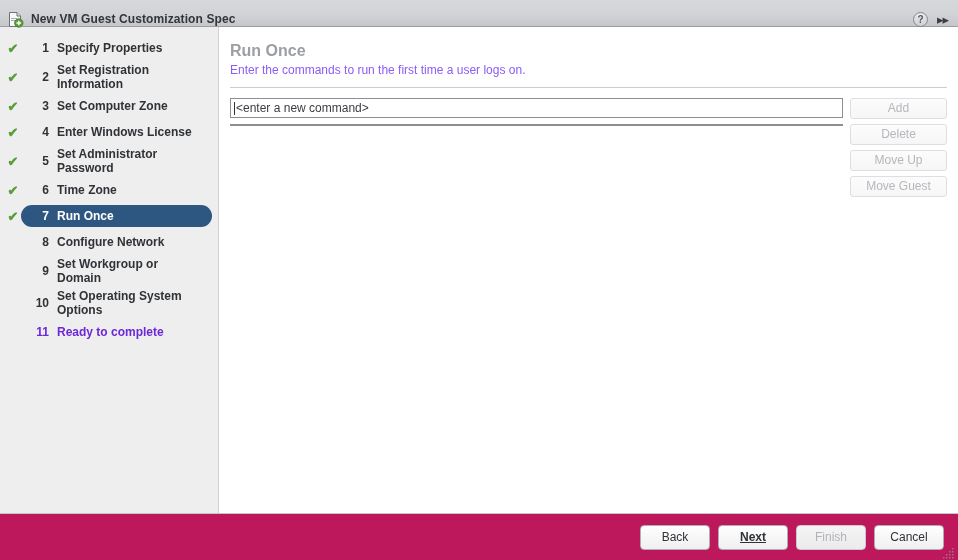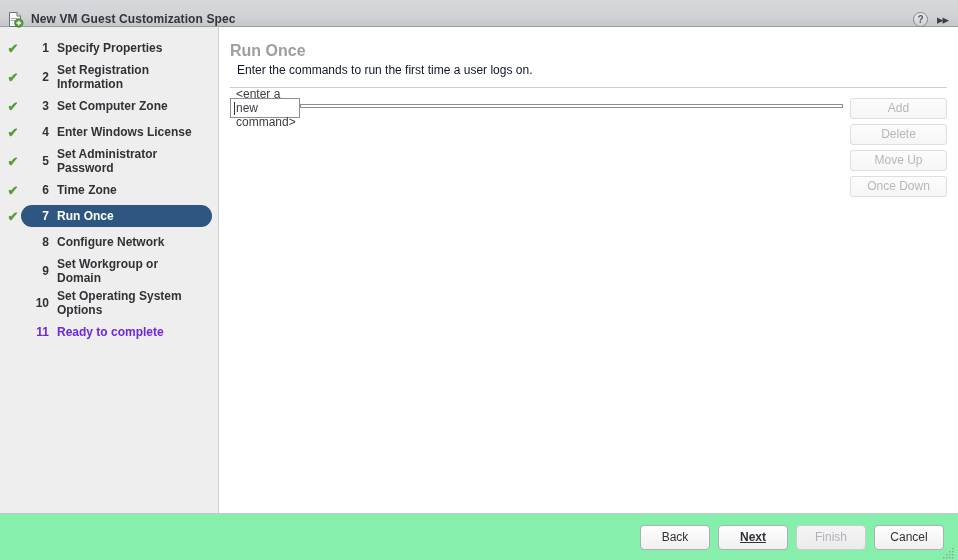--- a/index.html
+++ b/index.html
@@ -152,39 +152,39 @@
   }
   .content-title {
     font-size: 16px;
     font-weight: bold;
     color: #9b9ea2;
     line-height: 19px;
     margin-bottom: 3px;
   }
   .content-desc {
     font-size: 12px;
-    color: #0f172a;
+    color: #8b5cf6;
     line-height: 15px;
-    margin-left: 7px;
   }
   .content-rule {
     height: 1px;
     background: #cccdcf;
     margin: 9px 0 10px 0;
   }
 
   .cmd-row {
     display: flex;
     align-items: flex-start;
     flex: 1 1 auto;
     min-height: 0;
   }
   .cmd-left {
     flex: 1 1 auto;
     display: flex;
+    flex-direction: column;
     min-width: 0;
   }
   .cmd-input {
     height: 20px;
     flex: 0 0 20px;
     border: 1px solid #8d8f93;
     background: #ffffff;
     box-sizing: border-box;
     display: flex;
     align-items: center;
@@ -234,21 +234,21 @@
     color: #b5b7bb;
     border-color: #dcdee0;
     background: linear-gradient(to bottom, #fcfcfc, #f6f6f7);
     cursor: default;
   }
 
   
   .footer {
     flex: 0 0 47px;
     height: 47px;
-    background: #86efac;
+    background: #be185d;
     border-top: 1px solid #c2c6cd;
     display: flex;
     align-items: center;
     justify-content: flex-end;
     padding-right: 14px;
     box-sizing: border-box;
     position: relative;
   }
   .fbtn {
     width: 70px;
@@ -407,21 +407,21 @@
             <span class="caret"></span>
             <span>&lt;enter a new command&gt;</span>
           </div>
           <div class="cmd-list"></div>
         </div>
 
         <div class="cmd-buttons">
           <div class="btn disabled">Add</div>
           <div class="btn disabled">Delete</div>
           <div class="btn disabled">Move Up</div>
-          <div class="btn disabled">Once Down</div>
+          <div class="btn disabled">Move Guest</div>
         </div>
       </div>
     </div>
 
   </div>
 
   <div class="footer">
     <div class="fbtn">Back</div>
     <div class="fbtn primary">Next</div>
     <div class="fbtn disabled">Finish</div>

